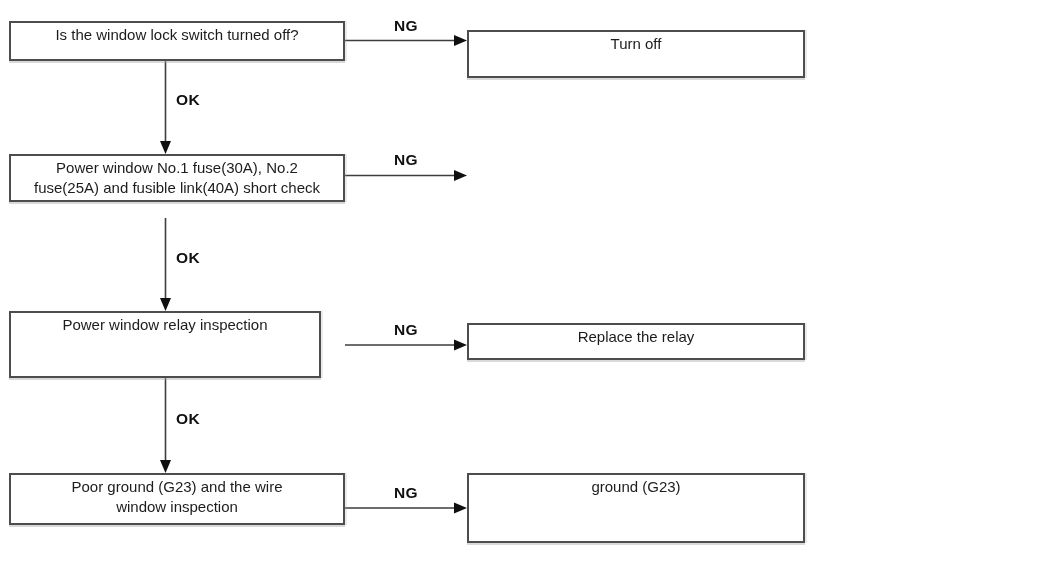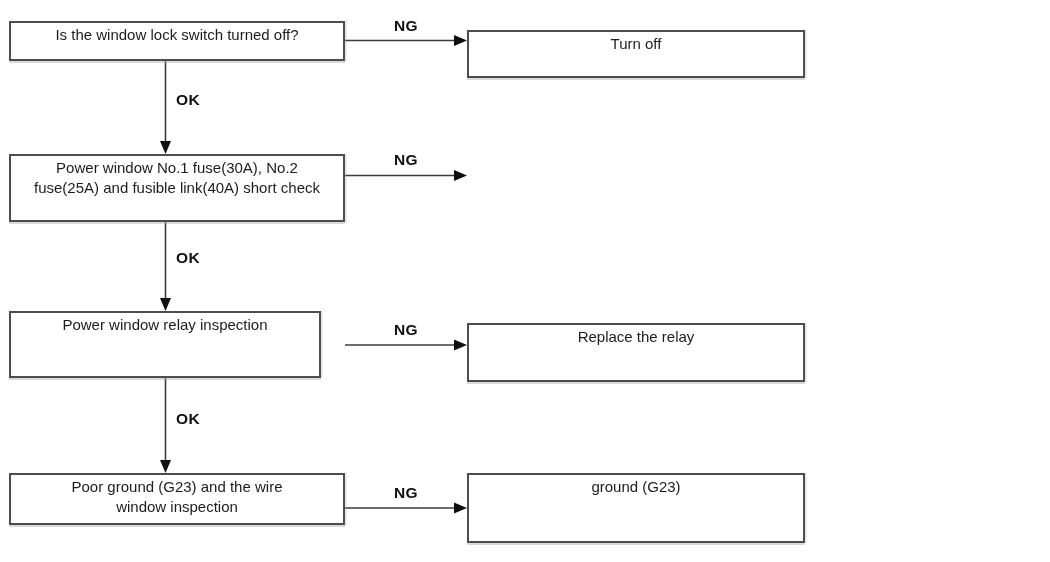--- a/index.html
+++ b/index.html
@@ -79,32 +79,32 @@
 
   <div class="box" style="left:9px;top:21px;width:336px;height:40px">
     <span class="tline">Is the window lock switch turned off?</span>
   </div>
   <div class="lbl ng" style="top:17px">NG</div>
   <div class="box" style="left:467px;top:30px;width:338px;height:48px">
     <span class="tline">Turn off</span>
   </div>
   <div class="lbl ok" style="top:91px">OK</div>
 
-  <div class="box" style="left:9px;top:154px;width:336px;height:68px">
+  <div class="box" style="left:9px;top:154px;width:336px;height:48px">
     <span class="tline">Power window No.1 fuse(30A), No.2</span>
     <span class="tline">fuse(25A) and fusible link(40A) short check</span>
   </div>
   <div class="lbl ng" style="top:151px">NG</div>
   <div class="lbl ok" style="top:249px">OK</div>
 
   <div class="box" style="left:9px;top:311px;width:312px;height:67px">
     <span class="tline">Power window relay inspection</span>
   </div>
   <div class="lbl ng" style="top:321px">NG</div>
-  <div class="box" style="left:467px;top:323px;width:338px;height:59px">
+  <div class="box" style="left:467px;top:323px;width:338px;height:37px">
     <span class="tline">Replace the relay</span>
   </div>
   <div class="lbl ok" style="top:410px">OK</div>
 
   <div class="box" style="left:9px;top:473px;width:336px;height:52px">
     <span class="tline">Poor ground (G23) and the wire</span>
     <span class="tline">window inspection</span>
   </div>
   <div class="lbl ng" style="top:484px">NG</div>
   <div class="box" style="left:467px;top:473px;width:338px;height:70px">

